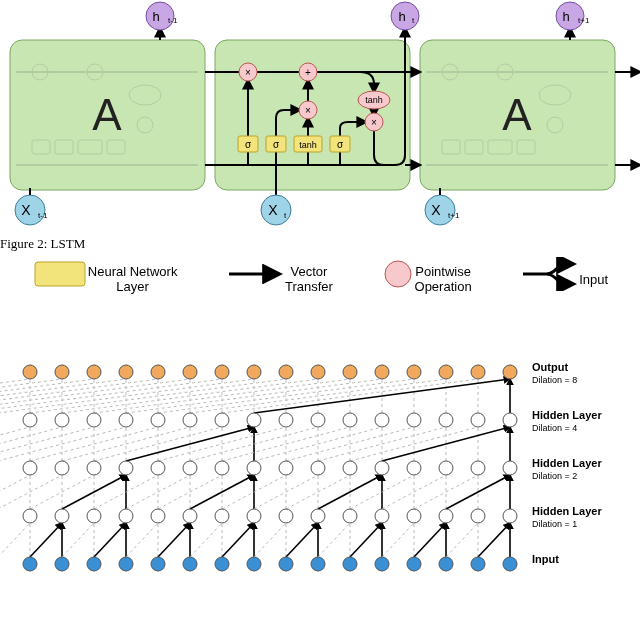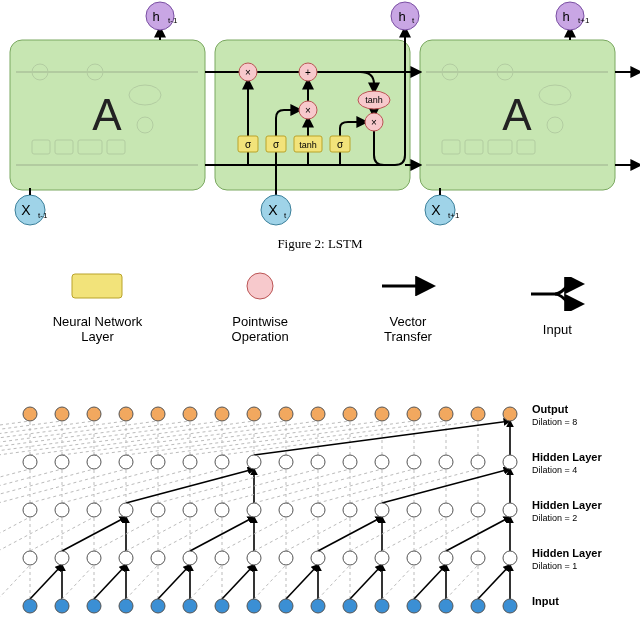--- a/index.html
+++ b/index.html
@@ -1,21 +1,21 @@
 <!DOCTYPE html>
 <html><head>
 <meta charset="utf-8">
 <style>
   * { box-sizing: border-box; margin: 0; padding: 0; }
   body { font-family: "Helvetica Neue", Arial, sans-serif; background: #fff; width: 640px; }
   .lstm-fig { position: relative; width: 640px; height: 230px; }
   .lstm-fig svg { position: absolute; top: 0; left: 0; }
-  .caption { text-align: center; font-size: 13px; margin: 6px 0 16px 0; font-family: Georgia, serif; }
+  .caption { font-size: 13px; margin: 6px 0 4px 0; font-family: Georgia, serif; }
   .legend { display: flex; justify-content: space-around; align-items: center; padding: 0 8px 30px 8px; }
-  .legend-item { display: flex; flex-direction: column; align-items: center; font-size: 13px; text-align: center; }
+  .legend-item { display: flex; flex-direction: row; align-items: center; font-size: 13px; text-align: center; }
   .legend-swatch { height: 36px; display:flex; align-items:center; justify-content:center; margin-bottom:10px;}
   .wavenet-fig { width: 640px; height: 260px; position: relative; margin-top: 10px; }
   .wavenet-fig svg { position:absolute; top:0; left:0; }
 </style>
 </head>
 <body>
 
 <div class="lstm-fig">
 <svg viewBox="0 0 640 230" width="640" height="230">
   <defs>
@@ -173,43 +173,43 @@
 
 <div class="legend">
   <div class="legend-item">
     <div class="legend-swatch">
         <svg width="56" height="30">
           <rect x="3" y="3" width="50" height="24" rx="3" fill="#f2e37a" stroke="#b9a32a"></rect>
         </svg>
       </div>
     <span style="white-space:pre-line">Neural Network
 Layer</span>
-  </div>
-  <div class="legend-item">
-    <div class="legend-swatch">
-        <svg width="34" height="34">
-          <circle cx="17" cy="17" r="13" fill="#f7c9cc" stroke="#b55"></circle>
-        </svg>
-      </div>
-    <span style="white-space:pre-line">Pointwise
-Operation</span>
   </div>
   <div class="legend-item">
     <div class="legend-swatch">
         <svg width="60" height="20">
           <defs>
             <marker id="la" viewBox="0 0 10 10" refX="8" refY="5" markerWidth="7" markerHeight="7" orient="auto">
               <path d="M0,0 L10,5 L0,10 z"></path>
             </marker>
           </defs>
           <line x1="4" y1="10" x2="54" y2="10" stroke="#000" stroke-width="3" marker-end="url(#la)"></line>
         </svg>
       </div>
     <span style="white-space:pre-line">Vector
 Transfer</span>
+  </div>
+  <div class="legend-item">
+    <div class="legend-swatch">
+        <svg width="34" height="34">
+          <circle cx="17" cy="17" r="13" fill="#f7c9cc" stroke="#b55"></circle>
+        </svg>
+      </div>
+    <span style="white-space:pre-line">Pointwise
+Operation</span>
   </div>
   <div class="legend-item">
     <div class="legend-swatch">
         <svg width="60" height="34">
           <defs>
             <marker id="lc" viewBox="0 0 10 10" refX="8" refY="5" markerWidth="7" markerHeight="7" orient="auto">
               <path d="M0,0 L10,5 L0,10 z"></path>
             </marker>
           </defs>
       <line x1="4" y1="17" x2="28" y2="17" stroke="#000" stroke-width="3"></line>

